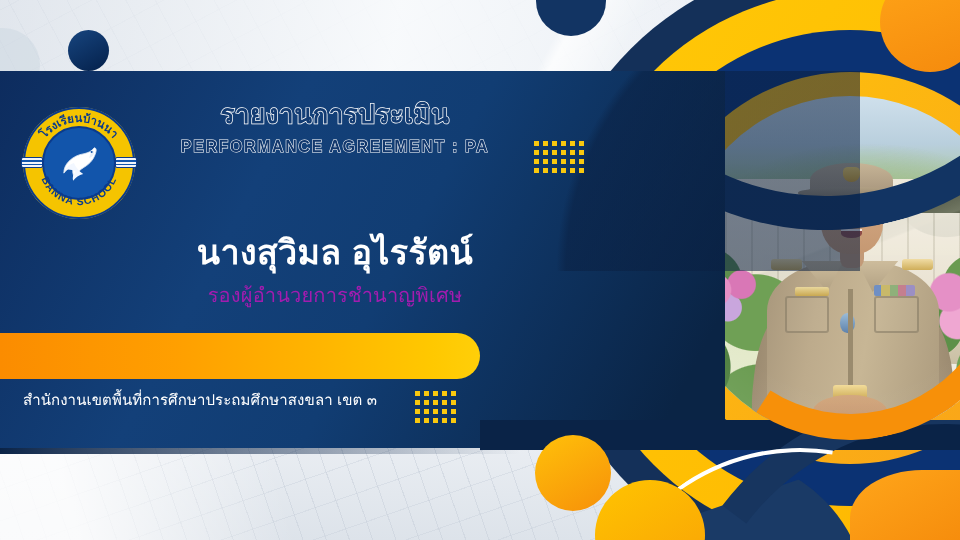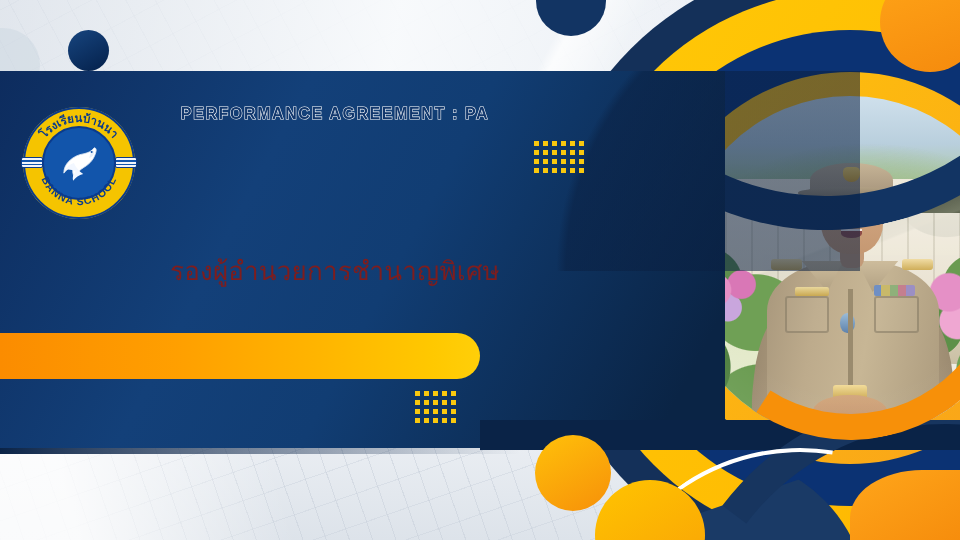--- a/index.html
+++ b/index.html
@@ -350,22 +350,22 @@
 
   
   #name-block{
     position:absolute; left:30px; top:232px; width:610px; text-align:center;
   }
   #name-main{
     font-size:34px; font-weight:bold; color:#ffffff; letter-spacing:.4px;
     line-height:1.2;
   }
   #name-role{
-    margin-top:18px;
-    font-size:26px; color:#7f1d1d; letter-spacing:.2px;
+    margin-top:6px;
+    font-size:20px; color:#a21caf; letter-spacing:.2px;
   }
 
   
   #gradient-bar{
     position:absolute; left:0; top:333px; width:480px; height:46px;
     background:linear-gradient(90deg,#fb8c00 0%,#ffa000 38%,#ffb300 64%,#ffc800 90%,#ffcf09 100%);
     border-radius:0 26px 26px 0;
   }
 
   
@@ -521,20 +521,21 @@
     <path d="M26 32c-4 1-8 4-11 8 5-1 9 0 13 2-3 3-4 7-3 11 3-4 7-7 12-8-5-3-9-8-11-13z" fill="#f2f7ff"></path>
     <path d="M47 17c2 0 3 1 3 3-1 3-3 5-6 6 1-3 2-6 3-9z" fill="#e8f0fa"></path>
     <circle cx="47" cy="19" r="1.2" fill="#1255ab"></circle>
   </svg>
 
   <div id="logo-book-l"></div>
   <div id="logo-book-r"></div>
 </div>
 
 <div id="headline">
+  <div class="th-line">รายงานการประเมิน</div>
   <div id="headline-en">PERFORMANCE AGREEMENT : PA</div>
 </div>
 
 <div class="dot-grid" id="dot-grid-title">
     <i></i>
     <i></i>
     <i></i>
     <i></i>
     <i></i>
     <i></i>
@@ -552,26 +553,28 @@
     <i></i>
     <i></i>
     <i></i>
     <i></i>
     <i></i>
     <i></i>
     <i></i>
   </div>
 
 <div id="name-block">
+  <div id="name-main">นางสุวิมล อุไรรัตน์</div>
   <div id="name-role">รองผู้อำนวยการชำนาญพิเศษ</div>
 </div>
 
 <div id="gradient-bar"></div>
 
 <div id="footer-block">
+  <div class="footer-line">สำนักงานเขตพื้นที่การศึกษาประถมศึกษาสงขลา เขต ๓</div>
 </div>
 
 <div class="dot-grid" id="dot-grid-bottom">
     <i></i>
     <i></i>
     <i></i>
     <i></i>
     <i></i>
     <i></i>
     <i></i>

